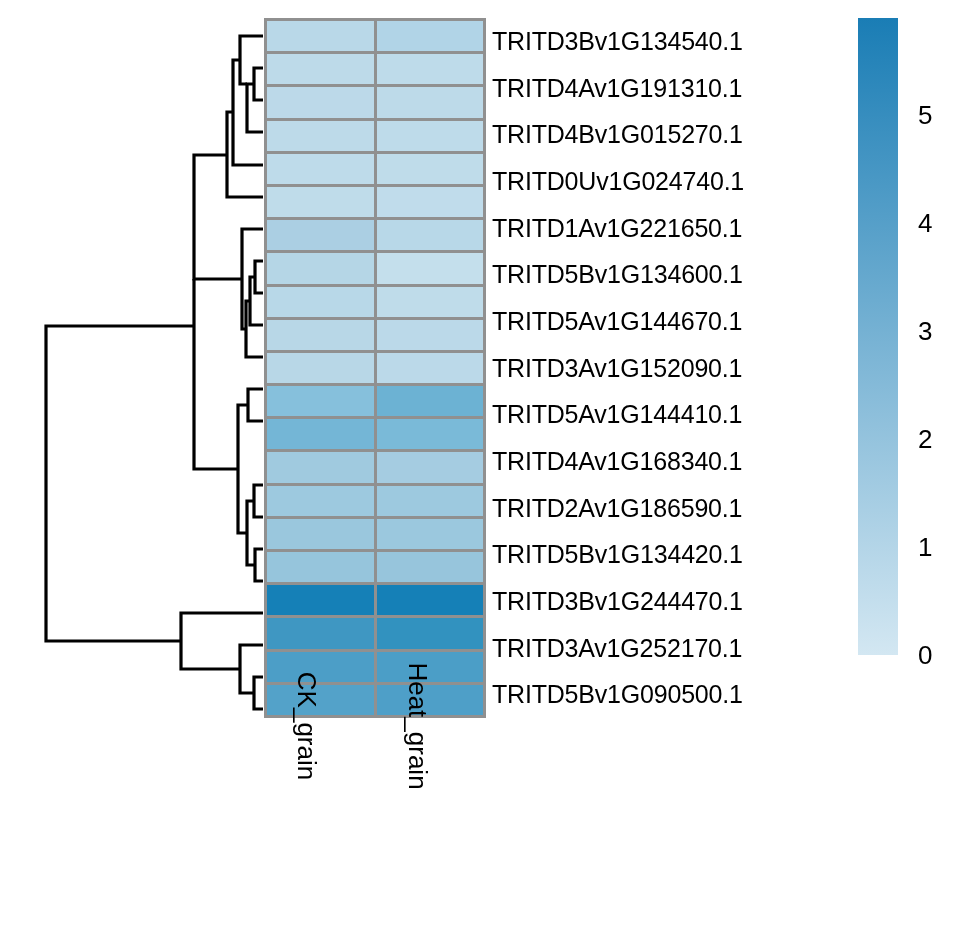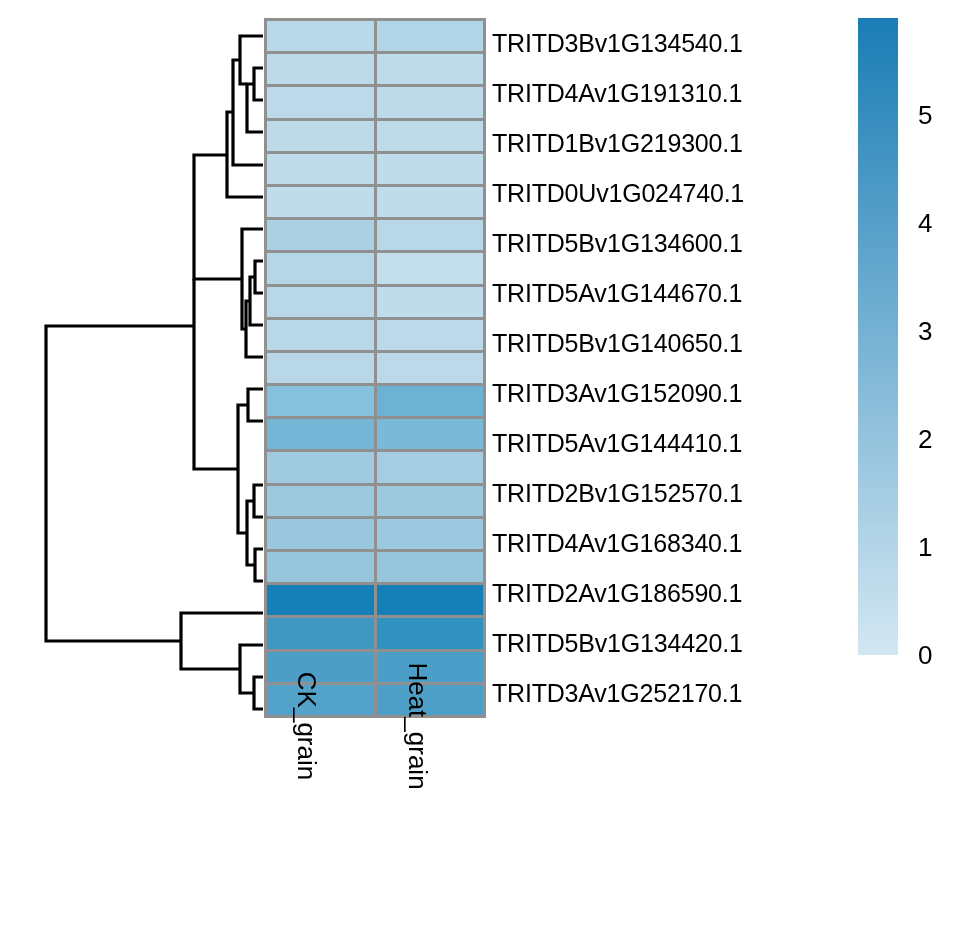--- a/index.html
+++ b/index.html
@@ -135,32 +135,33 @@
       <div class="cell" style="background: rgb(50, 146, 191);"></div>
       <div class="cell" style="background: rgb(76, 158, 199);"></div>
       <div class="cell" style="background: rgb(75, 158, 199);"></div>
       <div class="cell" style="background: rgb(83, 162, 201);"></div>
       <div class="cell" style="background: rgb(78, 159, 200);"></div>
     </div>
 
   <div id="rowlabels">
       <div class="rowlabel">TRITD3Bv1G134540.1</div>
       <div class="rowlabel">TRITD4Av1G191310.1</div>
-      <div class="rowlabel">TRITD1Bv1G219300.1</div>
+      <div class="rowlabel">TRITD4Bv1G015270.1</div>
       <div class="rowlabel">TRITD0Uv1G024740.1</div>
+      <div class="rowlabel">TRITD1Av1G221650.1</div>
       <div class="rowlabel">TRITD5Bv1G134600.1</div>
       <div class="rowlabel">TRITD5Av1G144670.1</div>
-      <div class="rowlabel">TRITD5Bv1G140650.1</div>
       <div class="rowlabel">TRITD3Av1G152090.1</div>
       <div class="rowlabel">TRITD5Av1G144410.1</div>
-      <div class="rowlabel">TRITD2Bv1G152570.1</div>
       <div class="rowlabel">TRITD4Av1G168340.1</div>
       <div class="rowlabel">TRITD2Av1G186590.1</div>
       <div class="rowlabel">TRITD5Bv1G134420.1</div>
+      <div class="rowlabel">TRITD3Bv1G244470.1</div>
       <div class="rowlabel">TRITD3Av1G252170.1</div>
+      <div class="rowlabel">TRITD5Bv1G090500.1</div>
     </div>
 
   <div id="collabels">
     <div class="collabel-wrap">
       <div class="collabel">CK_grain</div>
     </div>
     <div class="collabel-wrap">
       <div class="collabel">Heat_grain</div>
     </div>
   </div>

